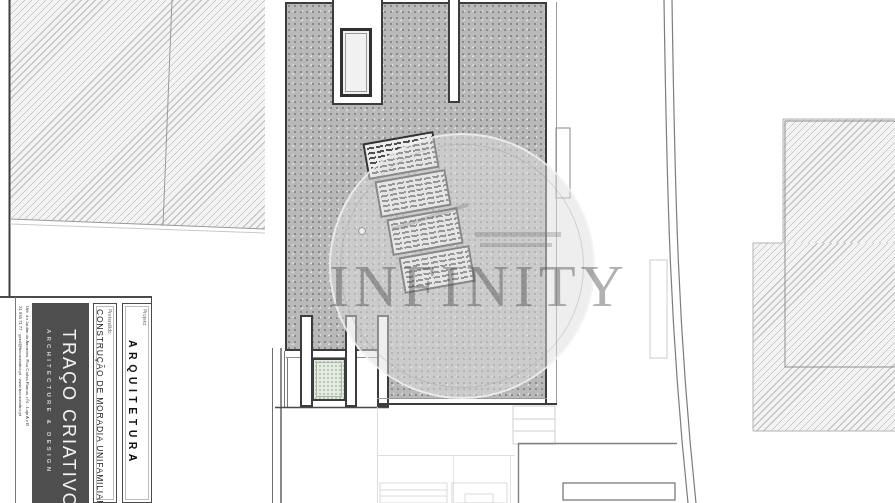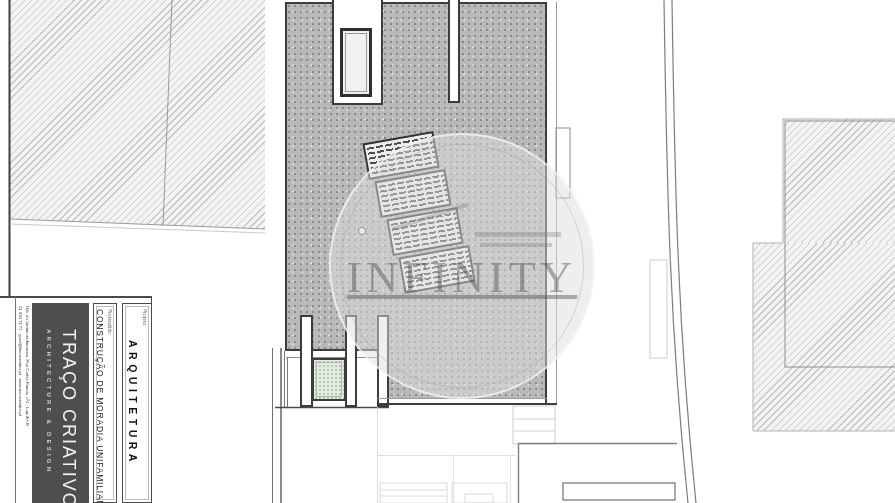--- a/index.html
+++ b/index.html
@@ -63,22 +63,22 @@
   .panel1{left:365px;top:137px;}
   .panel2{left:377px;top:175px;}
   .panel3{left:389px;top:213px;}
   .panel4{left:401px;top:251px;}
   
   .wm{position:absolute;pointer-events:none;}
   .wm-circle{left:329px;top:133px;width:266px;height:266px;border-radius:50%;
     background:rgba(222,222,222,.5);border:2.5px solid rgba(245,245,245,.75);}
   .wm-ring{position:absolute;inset:9px;border-radius:50%;border:1.5px solid rgba(150,150,150,.35);}
   .wm-title{left:329px;top:252px;width:266px;text-align:center;
-    font-family:"Liberation Serif",serif;font-size:44px;letter-spacing:5px;
-    color:rgba(70,70,70,.42);white-space:nowrap;text-decoration:underline;}
+    font-family:"Liberation Serif",serif;font-size:60px;letter-spacing:5px;
+    color:rgba(70,70,70,.42);white-space:nowrap;}
   .wm-sub{left:329px;top:305px;width:266px;text-align:center;
     font-family:"Liberation Serif",serif;font-size:12px;letter-spacing:7px;
     color:rgba(70,70,70,.4);white-space:nowrap;}
   .wm-bar{background:rgba(120,120,120,.32);}
   .wm-bar1{left:475px;top:232px;width:86px;height:5px;}
   .wm-bar2{left:480px;top:243px;width:72px;height:4px;}
   .wm-bar3{left:390px;top:215px;width:80px;height:4px;transform:rotate(-18deg);}
   
   .tb-topline{position:absolute;left:0;top:296px;width:152px;height:2px;background:#4a4a4a;}
   .tb-frame{position:absolute;left:15px;top:297px;width:137px;height:206px;

